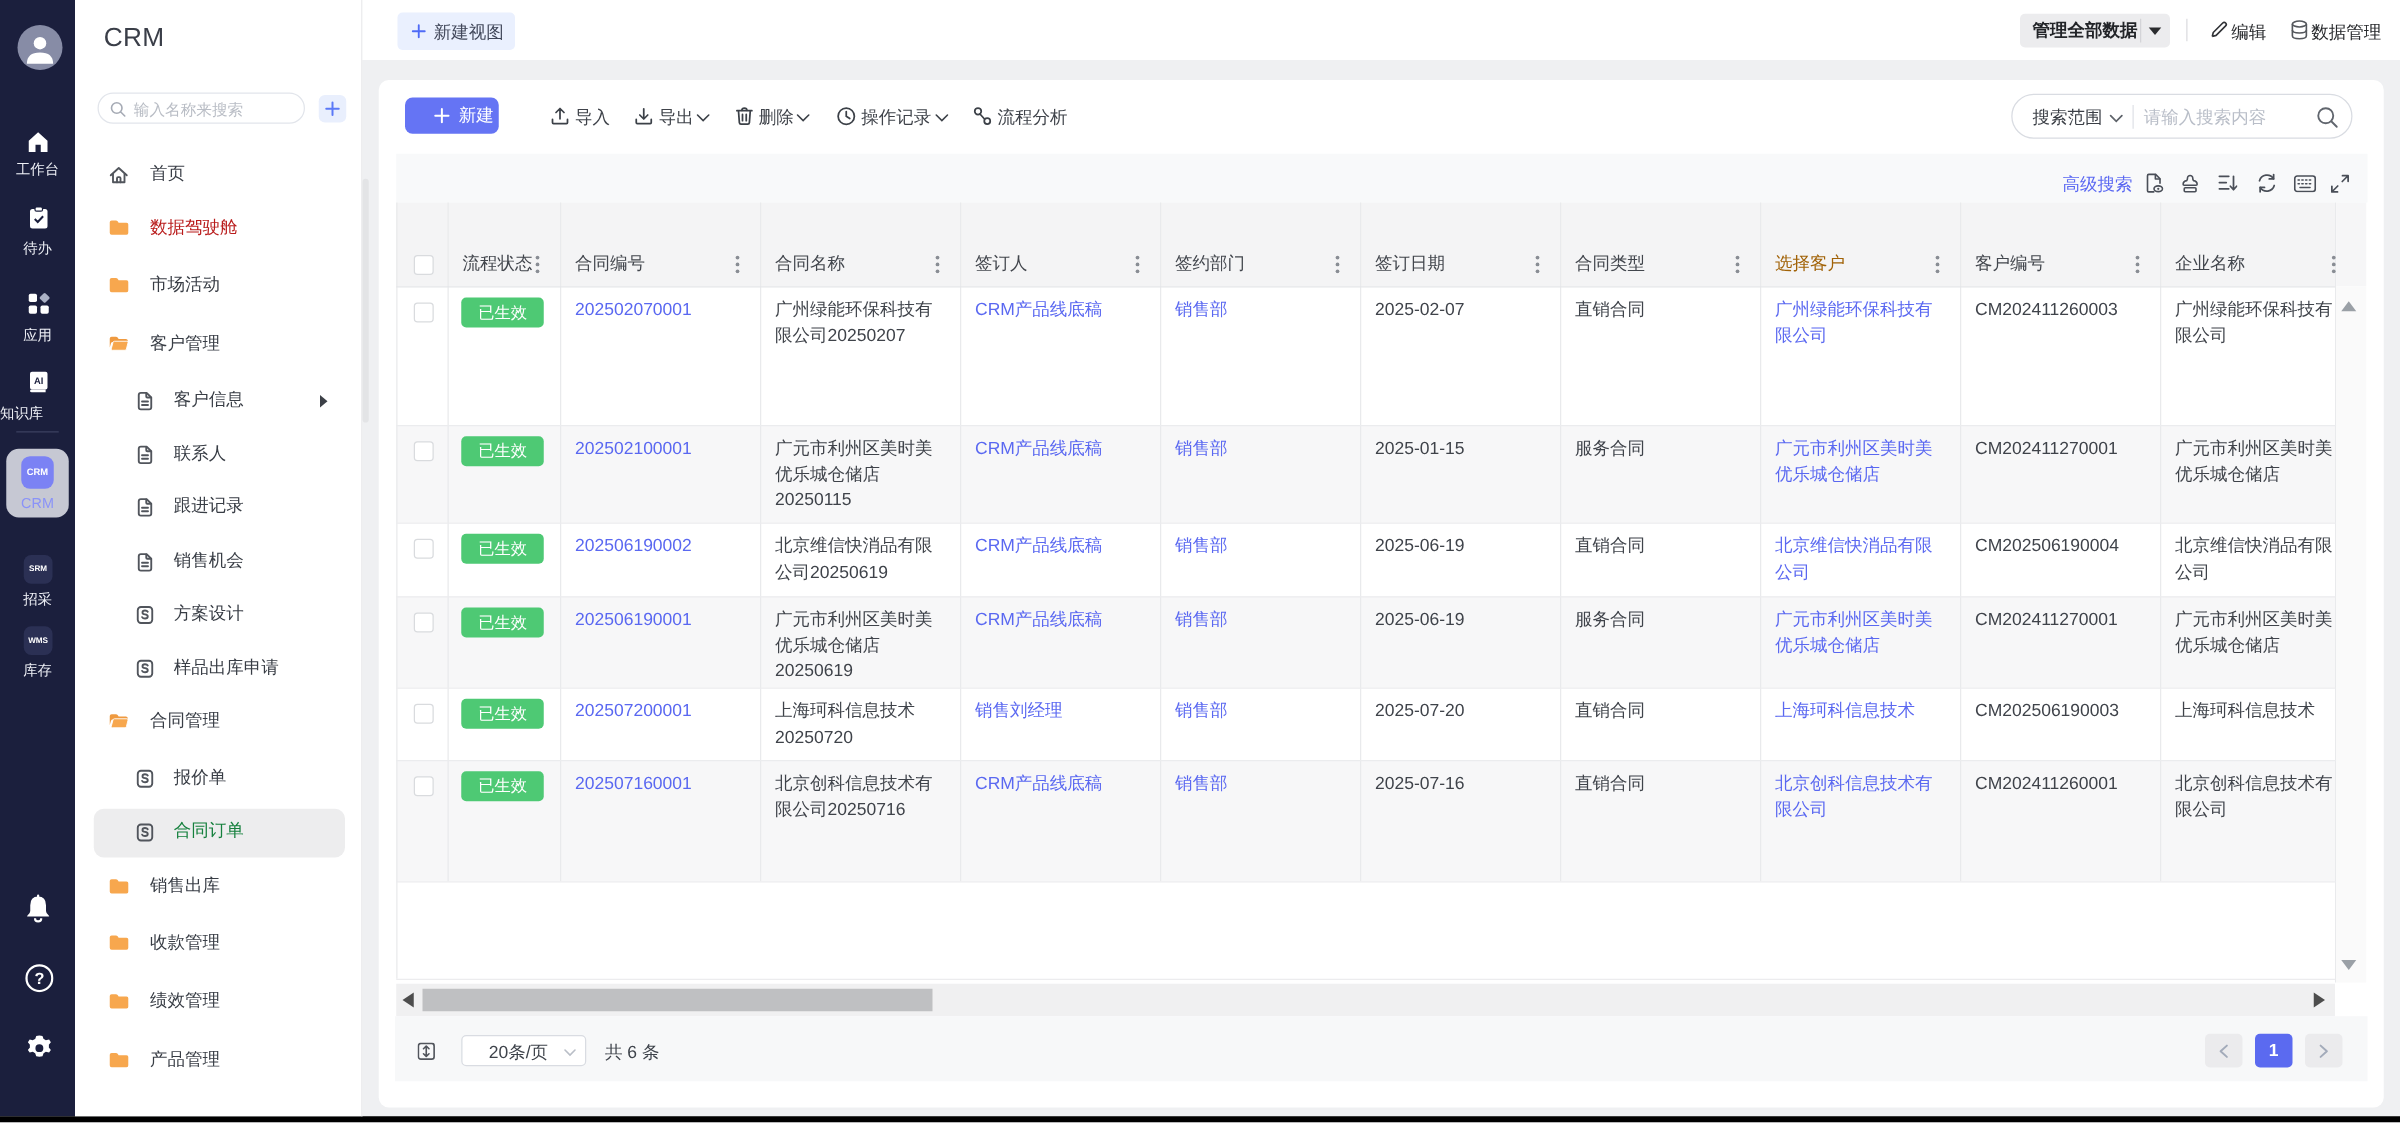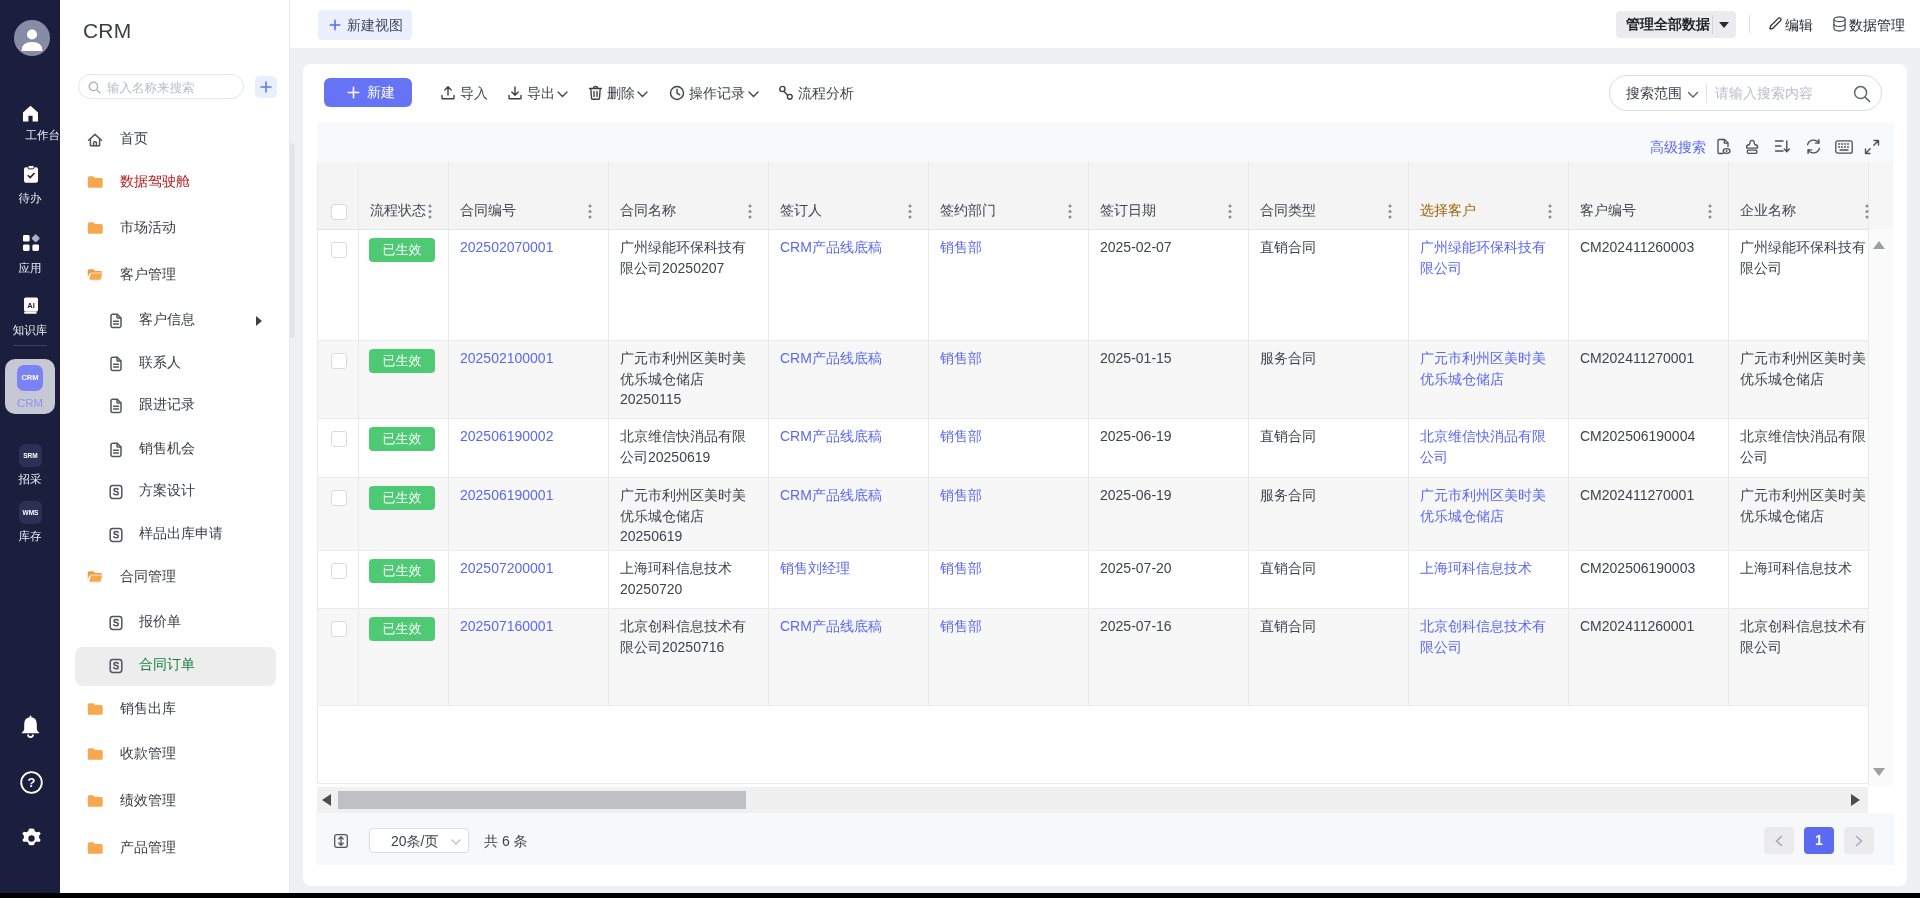--- a/index.html
+++ b/index.html
@@ -19,21 +19,21 @@
 <div class="a" style="left:14px;top:20px;width:36px;height:36px;border-radius:50%;background:#878ca6;overflow:hidden">
 <svg width="36" height="36" viewBox="0 0 36 36">
       <circle cx="18" cy="14.5" r="5" fill="#fff"></circle>
       <path d="M7.5 31 q0-9 10.5-9 q10.5 0 10.5 9 z" fill="#fff"></path>
     </svg>
 </div>
 
 <svg class="a" style="left:21px;top:104px" width="19" height="19" viewBox="0 0 19 19">
     <path d="M2 8.6 L9.5 1.8 L17 8.6 V17.5 H11.6 V11.8 H7.4 V17.5 H2 Z" fill="#fff"></path>
   </svg>
-<div class="a" style="left:0;top:128px;width:60px;text-align:right;font-size:11.5px;color:#eef0f6">工作台</div>
+<div class="a" style="left:0;top:128px;width:60px;text-align:center;font-size:11.5px;color:#eef0f6">工作台</div>
 
 <svg class="a" style="left:23px;top:165px" width="16" height="19" viewBox="0 0 16 19">
     <rect x="1" y="2.2" width="14" height="15.6" rx="2" fill="#fff"></rect>
     <rect x="5" y="0.5" width="6" height="3.4" rx="1.2" fill="#fff" stroke="#1b1f3d" stroke-width="1"></rect>
     <path d="M4.8 10.2 L7.2 12.6 L11.5 8" stroke="#1b1f3d" stroke-width="1.6" fill="none"></path>
   </svg>
 <div class="a" style="left:0;top:191px;width:60px;text-align:center;font-size:11.5px;color:#eef0f6">待办</div>
 
 <svg class="a" style="left:22px;top:234px" width="18" height="18" viewBox="0 0 18 18">
     <rect x="1" y="1" width="6.6" height="6.6" rx="1.4" fill="#fff"></rect>
@@ -41,21 +41,21 @@
     <rect x="10.4" y="10.4" width="6.6" height="6.6" rx="1.4" fill="#fff"></rect>
     <rect x="10.6" y="1.2" width="6.2" height="6.2" rx="1.2" fill="#aab0c4" transform="rotate(45 13.7 4.3)"></rect>
   </svg>
 <div class="a" style="left:0;top:261px;width:60px;text-align:center;font-size:11.5px;color:#eef0f6">应用</div>
 
 <svg class="a" style="left:22px;top:296px" width="18" height="19" viewBox="0 0 18 19">
     <path d="M2 3 q0-1.6 1.6-1.6 h10.8 q1.6 0 1.6 1.6 v11 q0 1.6-1.6 1.6 h-10.8 q-1.6 0-1.6-1.6 z" fill="#fff"></path>
     <path d="M3.5 15.6 h11 v2.2 h-11 q-1.5 0-1.5-1.1 q0-1.1 1.5-1.1" fill="#fff"></path>
     <text x="9" y="11.5" font-size="7.5" font-weight="bold" fill="#1b1f3d" text-anchor="middle" font-family="Liberation Sans,sans-serif">AI</text>
   </svg>
-<div class="a" style="left:0;top:323px;width:60px;text-align:center;font-size:11.5px;color:#eef0f6">知识库</div>
+<div class="a" style="left:0;top:323px;width:60px;font-size:11.5px;color:#eef0f6">知识库</div>
 
 <div class="a" style="left:13px;top:345px;width:34px;height:1px;background:#3c4160"></div>
 
 <div class="a" style="left:5px;top:359px;width:50px;height:55px;border-radius:10px;background:#c6c8d3"></div>
 <div class="a" style="left:17px;top:365px;width:26px;height:26px;border-radius:7px;background:#7b82f4;color:#fff;font-size:7.5px;font-weight:bold;text-align:center;line-height:26px">CRM</div>
 <div class="a" style="left:0;top:397px;width:60px;text-align:center;font-size:11.5px;color:#8a93f8">CRM</div>
 
 <div class="a" style="left:19px;top:444px;width:23px;height:23px;border-radius:6px;background:#2b3054;color:#fff;font-size:6.5px;font-weight:bold;text-align:center;line-height:23px">SRM</div>
 <div class="a" style="left:0;top:472px;width:60px;text-align:center;font-size:11.5px;color:#eef0f6">招采</div>
 
@@ -221,21 +221,21 @@
 
 <svg class="a" style="left:1832px;top:16px" width="15" height="16" viewBox="0 0 15 16">
     <ellipse cx="7.5" cy="3.2" rx="5.6" ry="2.4" fill="none" stroke="#54575c" stroke-width="1.3"></ellipse>
     <path d="M1.9 3.2 V12.6 q0 2.4 5.6 2.4 q5.6 0 5.6-2.4 V3.2" fill="none" stroke="#54575c" stroke-width="1.3"></path>
     <path d="M1.9 8 q0 2.4 5.6 2.4 q5.6 0 5.6-2.4" fill="none" stroke="#54575c" stroke-width="1.3"></path>
   </svg>
 <div class="a" style="left:1849px;top:17px;font-size:14px;color:#27292c">数据管理</div>
 
 <div class="a" id="card" style="left:303px;top:64px;width:1604px;height:822px;background:#fff;border-radius:8px"></div>
 
-<div class="a" style="left:324px;top:78px;width:88px;height:29px;background:#6574f4;border-radius:6px">
+<div class="a" style="left:324px;top:78px;width:75px;height:29px;background:#6574f4;border-radius:6px">
   <svg class="a" style="left:23px;top:8px" width="13" height="13" viewBox="0 0 13 13">
       <path d="M6.5 1.2 V11.8 M1.2 6.5 H11.8" stroke="#fff" stroke-width="1.6" stroke-linecap="round"></path>
     </svg>
   <div class="a" style="left:43px;top:6px;font-size:14px;color:#fff">新建</div>
 </div>
 <svg class="a" style="left:440px;top:85px" width="16" height="16" viewBox="0 0 16 16" fill="none" stroke="#3c4148" stroke-width="1.4" stroke-linecap="round" stroke-linejoin="round">
     <path d="M2 10.5 V13 q0 0.8 0.8 0.8 h10.4 q0.8 0 0.8-0.8 V10.5"></path>
     <path d="M8 10 V2.2 M4.8 5 L8 1.8 L11.2 5"></path>
   </svg>
 <div class="a txt" style="left:460px;top:85px;font-size:14px">导入</div>

